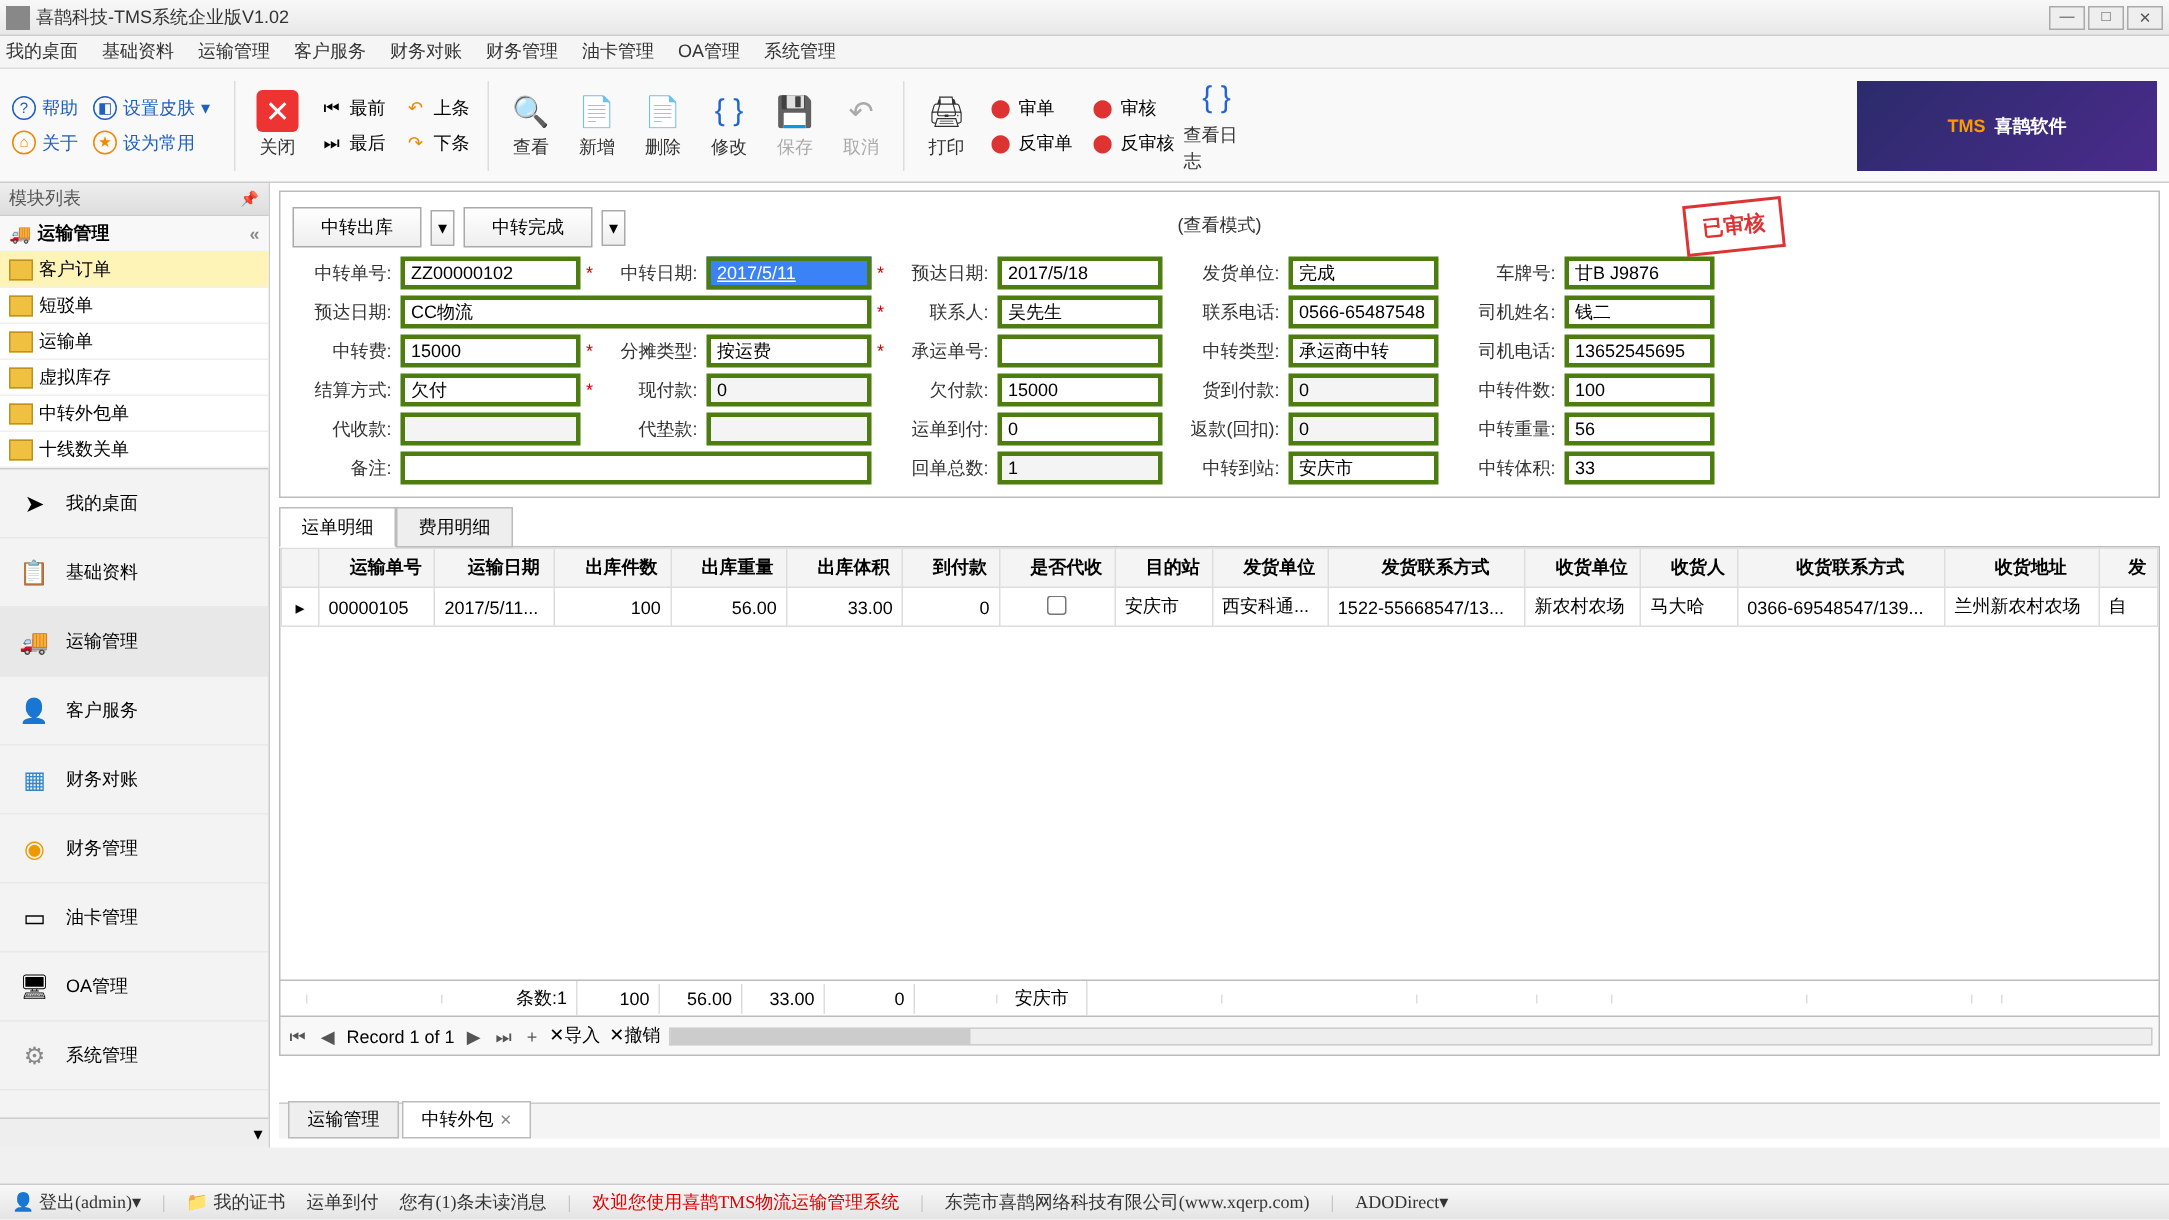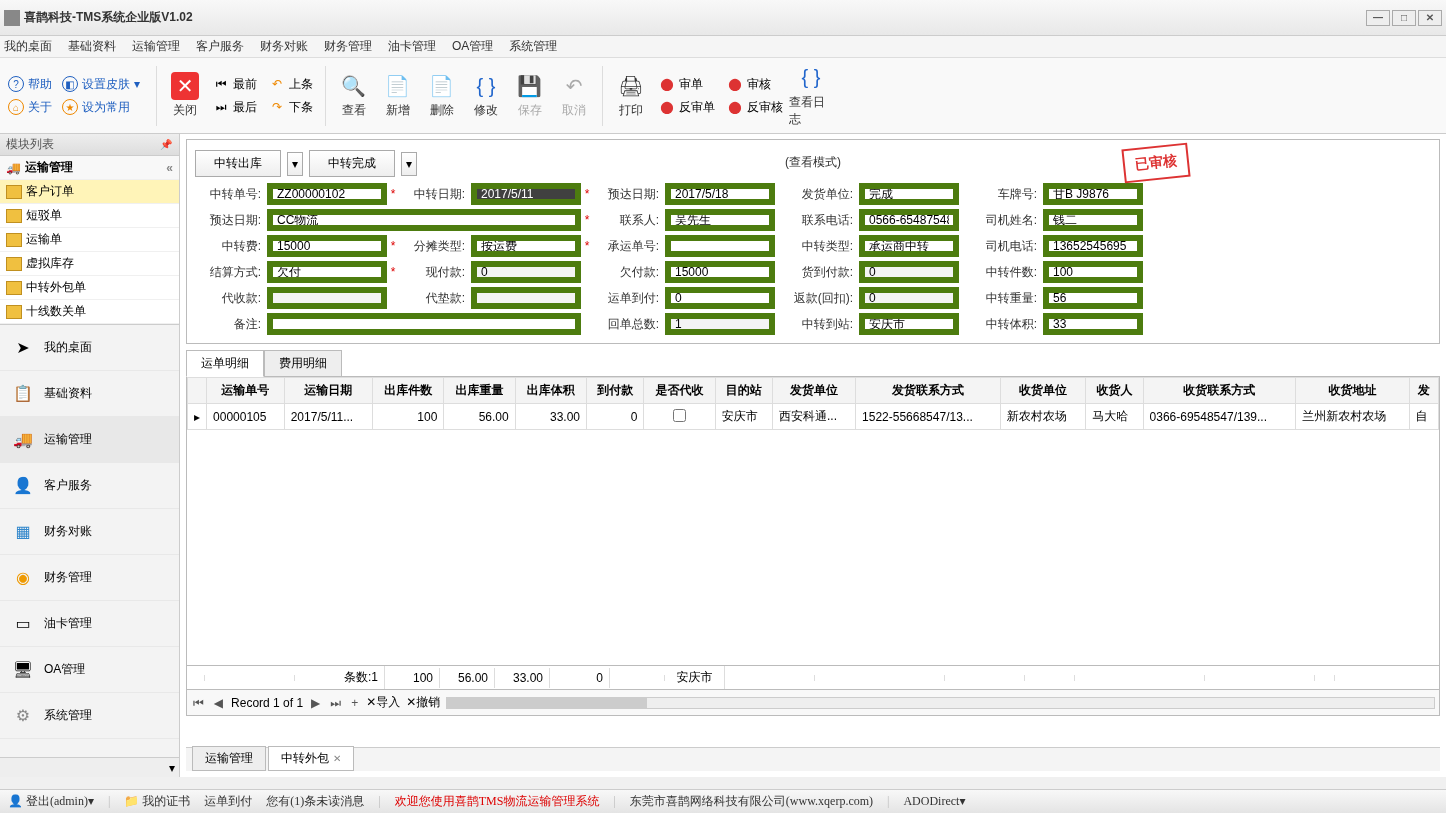--- a/index.html
+++ b/index.html
@@ -1,17 +1,17 @@
 <!DOCTYPE html>
 <html><head>
 <meta charset="utf-8">
 <style>
 * { margin:0; padding:0; box-sizing:border-box; font-family:"Microsoft YaHei","SimSun",Arial,sans-serif; font-size:12px; }
 body { background:#f0f0f0; width:1446px; height:813px; overflow:hidden; position:relative; }
-.titlebar { height:36px; background:linear-gradient(#f8f8f8,#e8e8e8); border-bottom:1px solid #ccc; display:flex; align-items:center; padding:0 4px;font-weight:bold; }
+.titlebar { height:24px; background:linear-gradient(#f8f8f8,#e8e8e8); border-bottom:1px solid #ccc; display:flex; align-items:center; padding:0 4px; }
 .titlebar .icon { width:16px; height:16px; background:#888; margin-right:4px; }
 .titlebar-title { flex:1; color:#333; }
 .wbtns { display:flex; gap:2px; }
 .wbtn { width:24px; height:16px; border:1px solid #aaa; background:#eee; display:flex; align-items:center; justify-content:center; color:#555; cursor:pointer; font-size:10px; }
 .menubar { height:22px; background:#f5f5f5; border-bottom:1px solid #ddd; display:flex; align-items:center; padding:0 4px; gap:16px; }
 .menubar span { color:#333; cursor:pointer; }
 .toolbar { height:76px; background:#f9f9f9; border-bottom:1px solid #ccc; display:flex; align-items:center; padding:4px 8px; position:relative; }
 .tb-left { display:flex; flex-direction:column; gap:6px; margin-right:10px; }
 .tb-link { display:flex; align-items:center; gap:4px; color:#2060c0; cursor:pointer; }
 .tb-link .ic { width:16px; height:16px; border:1px solid #2060c0; border-radius:8px; display:inline-flex; align-items:center; justify-content:center; color:#2060c0; font-size:10px;}
@@ -44,30 +44,30 @@
 .tab { padding:4px 14px; border:1px solid #bbb; background:#eee; cursor:pointer; }
 .tab.active { background:#fff; border-bottom-color:#fff; position:relative; z-index:1; }
 .form-area { border:1px solid #bbb; padding:10px 8px 8px; margin-top:-1px; display:flex; flex-direction:column; gap:6px; position:relative; }
 .btn-row { display:flex; gap:6px; align-items:center; }
 .dbtn { border:1px solid #aaa; background:linear-gradient(#fff,#eee); padding:4px 18px; cursor:pointer; }
 .ddrop { width:16px; border:1px solid #aaa; background:linear-gradient(#fff,#eee); padding:4px 2px; cursor:pointer; text-align:center; }
 .mode-lbl { position:absolute; left:50%; transform:translateX(-50%); top:14px; color:#333; }
 .stamp { position:absolute; right:250px; top:6px; border:2px solid #d33; color:#d33; padding:6px 10px; transform:rotate(-6deg); font-size:14px; font-weight:bold; }
 .frm-grid { display:grid; grid-template-columns:70px 120px 8px 70px 110px 8px 70px 110px 8px 70px 100px 8px 70px 100px; gap:4px 2px; align-items:center; }
 .frm-grid label { text-align:right; color:#333; padding-right:4px; }
-.frm-grid input, .frm-grid select { height:22px; border:6px solid #4d7c0f; padding:0 4px; width:100%; }
+.frm-grid input, .frm-grid select { height:22px; border:3px solid #4d7c0f; padding:0 4px; width:100%; }
 .frm-grid input[readonly] { background:#f4f4f4; }
-.frm-grid .sel { background:#404040; color:#fff; }
+.frm-grid .sel { background:#3b82f6; color:#fff;text-decoration:underline; }
 .req { color:#d00; text-align:center; }
 .sp { }
 .detail-tabs { display:flex; margin-top:6px; }
 .grid-wrap { border:1px solid #bbb; margin-top:-1px; height:290px; overflow:auto; position:relative; }
 .grid { width:100%; border-collapse:collapse; }
 .grid th, .grid td { border:1px solid #ddd; padding:4px 6px; text-align:left; white-space:nowrap; background:#fff; }
-.grid th { background:#f4f4f4; text-align:center; }
+.grid th { background:#f4f4f4; text-align:center;padding-left:18px; }
 .grid th.b { font-weight:bold;text-align:center; }
 .grid td.r { text-align:right; }
 .grid td.c { text-align:center; }
 .sum-row { display:flex; border:1px solid #bbb; border-top:none; align-items:center; background:#fff; }
 .sum-row > div { border-right:1px solid #ddd; padding:3px 6px; overflow:hidden; }
 .nav-row { display:flex; align-items:center; gap:6px; padding:4px; border:1px solid #bbb; border-top:none; background:#f8f8f8; }
 .nav-row .nb { cursor:pointer; color:#555; padding:0 2px; }
 .nav-row .track { flex:1; height:12px; background:#eee; border:1px solid #ccc; position:relative; }
 .nav-row .thumb { position:absolute; left:0; top:0; height:100%; width:200px; background:#ccc; }
 .btabs { height:24px; border-top:1px solid #ccc; display:flex; align-items:flex-end; padding:0 6px; background:#f4f4f4; margin-top:auto; }
@@ -193,20 +193,24 @@
         <span>审核</span>
       </div>
     <div class="tb-srow">
         <span class="si" style="color:#d33">⬤</span>
         <span>反审核</span>
       </div>
   </div>
   <div class="tb-btn">
       <div class="bi" style="color:#26c">{ }</div>
       <span>查看日志</span>
+    </div>
+  <div class="logo-box">
+      <span class="t">TMS</span>
+      <span>喜鹊软件</span>
     </div>
 </div>
 
 <div class="main">
   <div class="sidebar">
     <div class="sb-head">
         <span>模块列表</span>
         <span class="pin">📌</span>
       </div>
     <div class="sb-tree">

